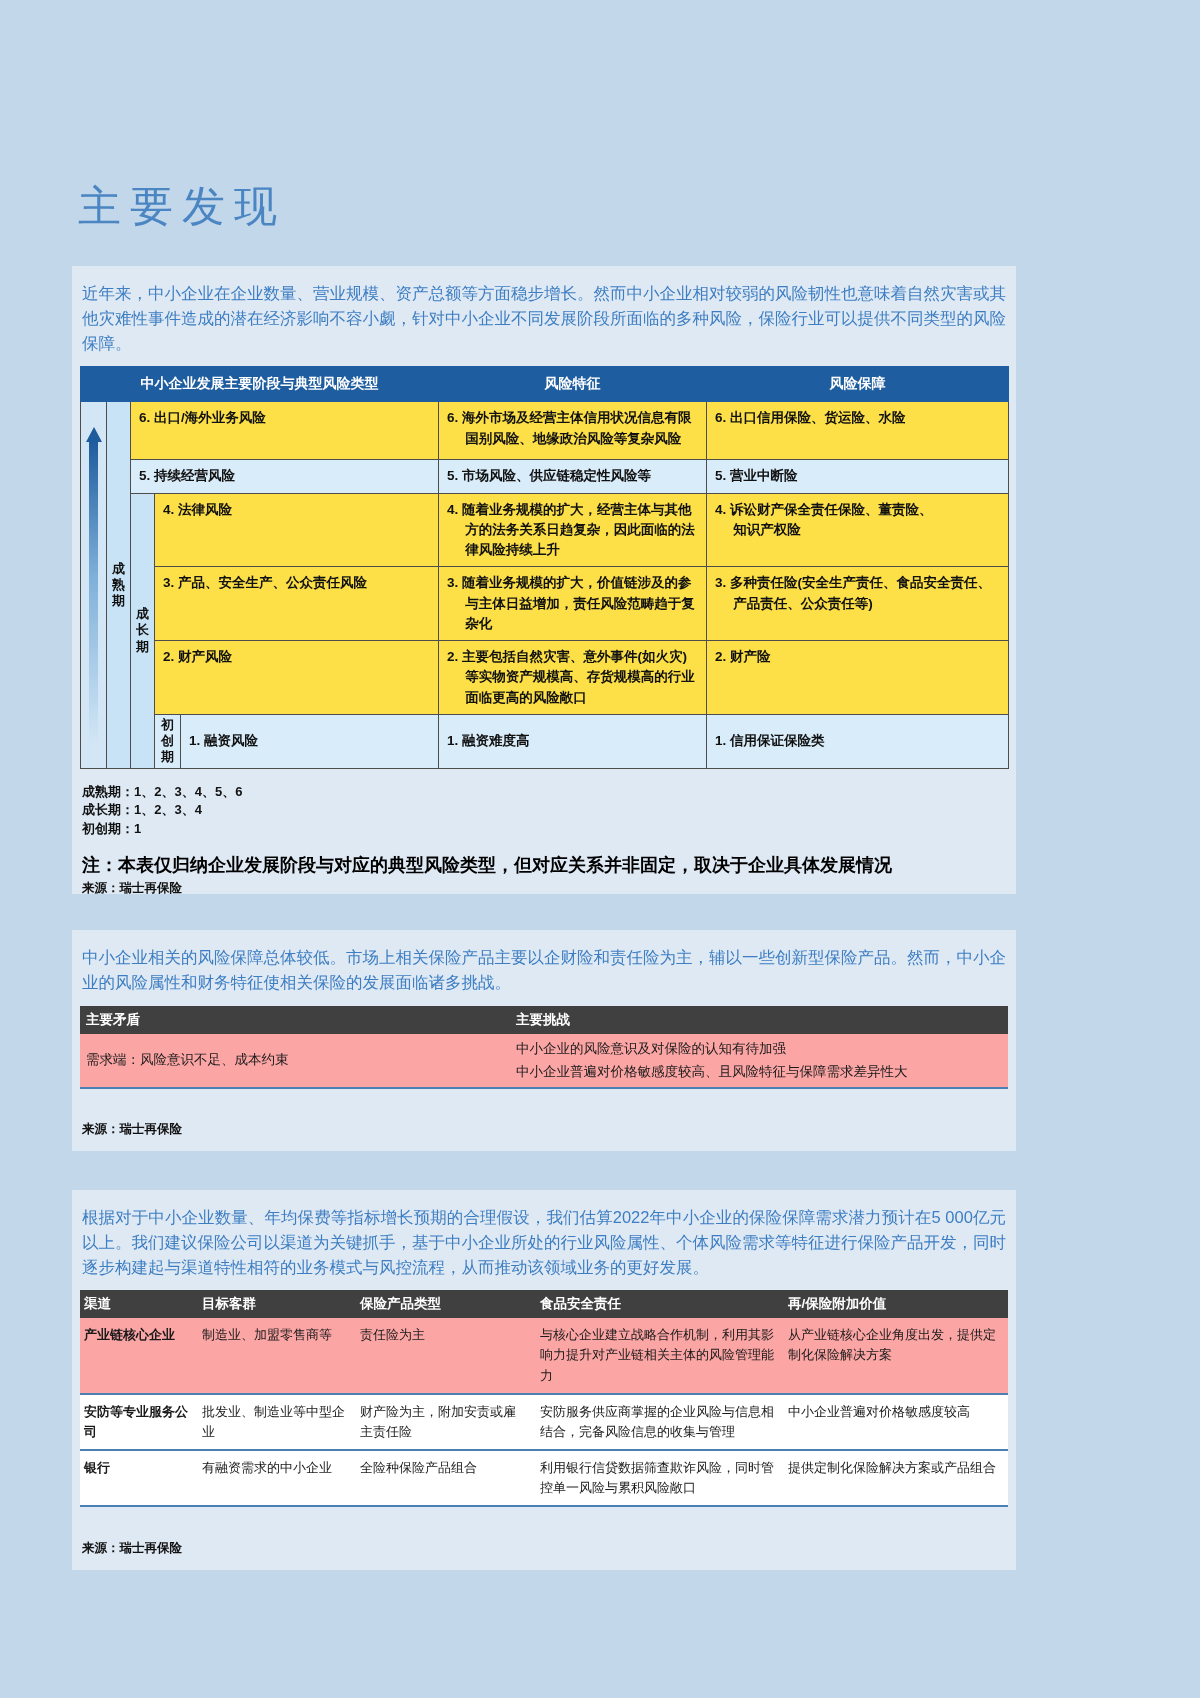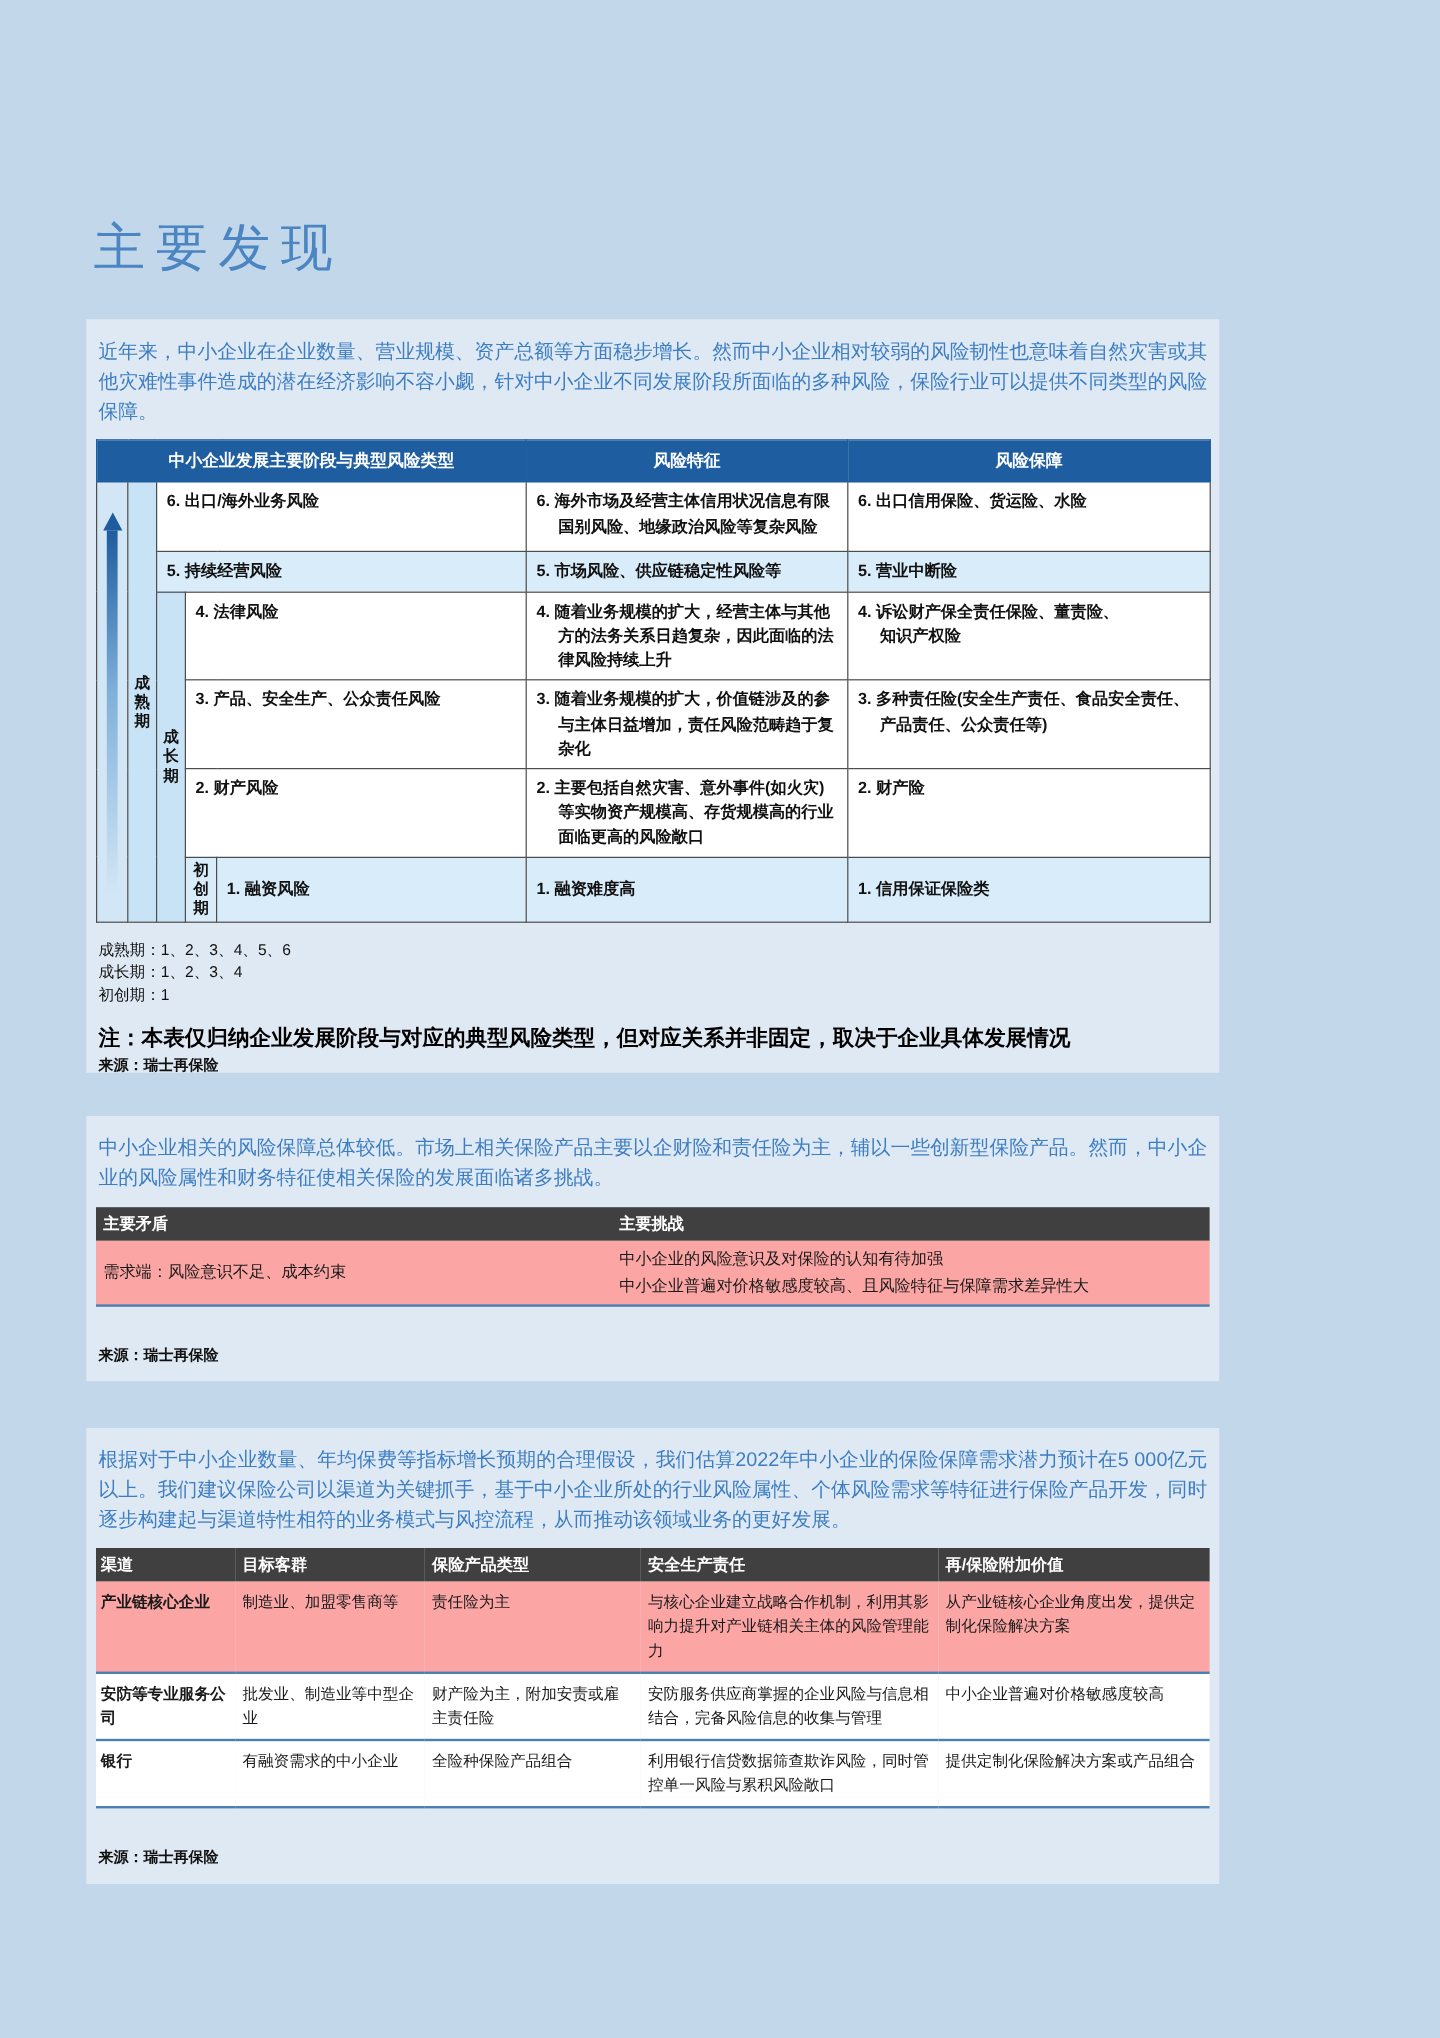--- a/index.html
+++ b/index.html
@@ -29,21 +29,21 @@
   
   table { border-collapse:collapse; table-layout:fixed; width:928px; }
   .t1 th {
     background:#1e5d9f; color:#ffffff; font-size:14px; font-weight:bold;
     padding:8px 4px; border:1px solid #1e5d9f; text-align:center;
   }
   .t1 td {
     border:1px solid #4d4d4d; font-size:13.5px; font-weight:bold; color:#111111;
     padding:6px 8px; vertical-align:top; line-height:1.5;
   }
-  .t1 tr.dark  td.data { background:#ffffff; }
+  .t1 tr.dark  td.data { background:#fde047; }
   .t1 tr.light td.data { background:#d9ecf9; }
   .t1 td.hang { padding-left:calc(8px + 1.35em); text-indent:-1.35em; white-space:pre-line; }
   .t1 td.arrow-cell {
     background:#d2e6f5; vertical-align:middle; padding:6px 2px;
   }
   .t1 td.stage-cell { background:#c7e3f5; vertical-align:middle; text-align:center; padding:2px; }
   .t1 td.startup-cell { vertical-align:middle; text-align:center; padding:2px; }
   .vtext {
     display:block; width:1.05em; margin:0 auto; line-height:1.25;
     font-size:13px; font-weight:bold; color:#111; word-break:break-all; text-align:center;
@@ -51,21 +51,21 @@
   .t1 tr.r1 td.data { vertical-align:middle; }
   .arrow-head {
     width:0; height:0; margin:0 auto;
     border-left:8px solid transparent; border-right:8px solid transparent;
     border-bottom:15px solid #1f5c9e;
   }
   .arrow-bar {
     width:9px; height:300px; margin:0 auto;
     background:linear-gradient(to top, rgba(205,228,245,0.15), #7fb0d9 55%, #1f5c9e);
   }
-  .notes { margin:14px 2px 0 2px; font-size:13px; font-weight:normal; color:#111; line-height:1.45; }
+  .notes { margin:14px 2px 0 2px; font-size:13px; font-weight:bold; color:#111; line-height:1.45; }
   .footnote { margin:13px 2px 0 2px; font-size:18px; font-weight:bold; color:#000000; line-height:1.45; }
   .src { margin:2px 2px 0 2px; font-size:12.5px; font-weight:bold; color:#111; }
   .src-abs { position:absolute; left:10px; bottom:13px; font-size:12.5px; font-weight:bold; color:#111; }
 
   
   .blue-table th {
     background:#404040; color:#fff; font-size:13.5px; font-weight:bold;
     text-align:left; padding:5px 6px;
   }
   .blue-table td { font-size:13.5px; color:#1a1a1a; padding:7px 6px; line-height:1.55; }
@@ -198,21 +198,21 @@
           <col style="width:158px">
           <col style="width:180px">
         <col style="width:248px">
           <col style="width:226px">
       </colgroup>
       <thead>
         <tr>
           <th class="first">渠道</th>
           <th>目标客群</th>
           <th>保险产品类型</th>
-          <th>安全生产责任</th>
+          <th>食品安全责任</th>
           <th>再/保险附加价值</th>
         </tr>
       </thead>
       <tbody>
         <tr class="alt-light">
           <td class="channel">产业链核心企业</td>
           <td>制造业、加盟零售商等</td>
           <td>责任险为主</td>
           <td>与核心企业建立战略合作机制，利用其影响力提升对产业链相关主体的风险管理能力</td>
           <td>从产业链核心企业角度出发，提供定制化保险解决方案</td>

